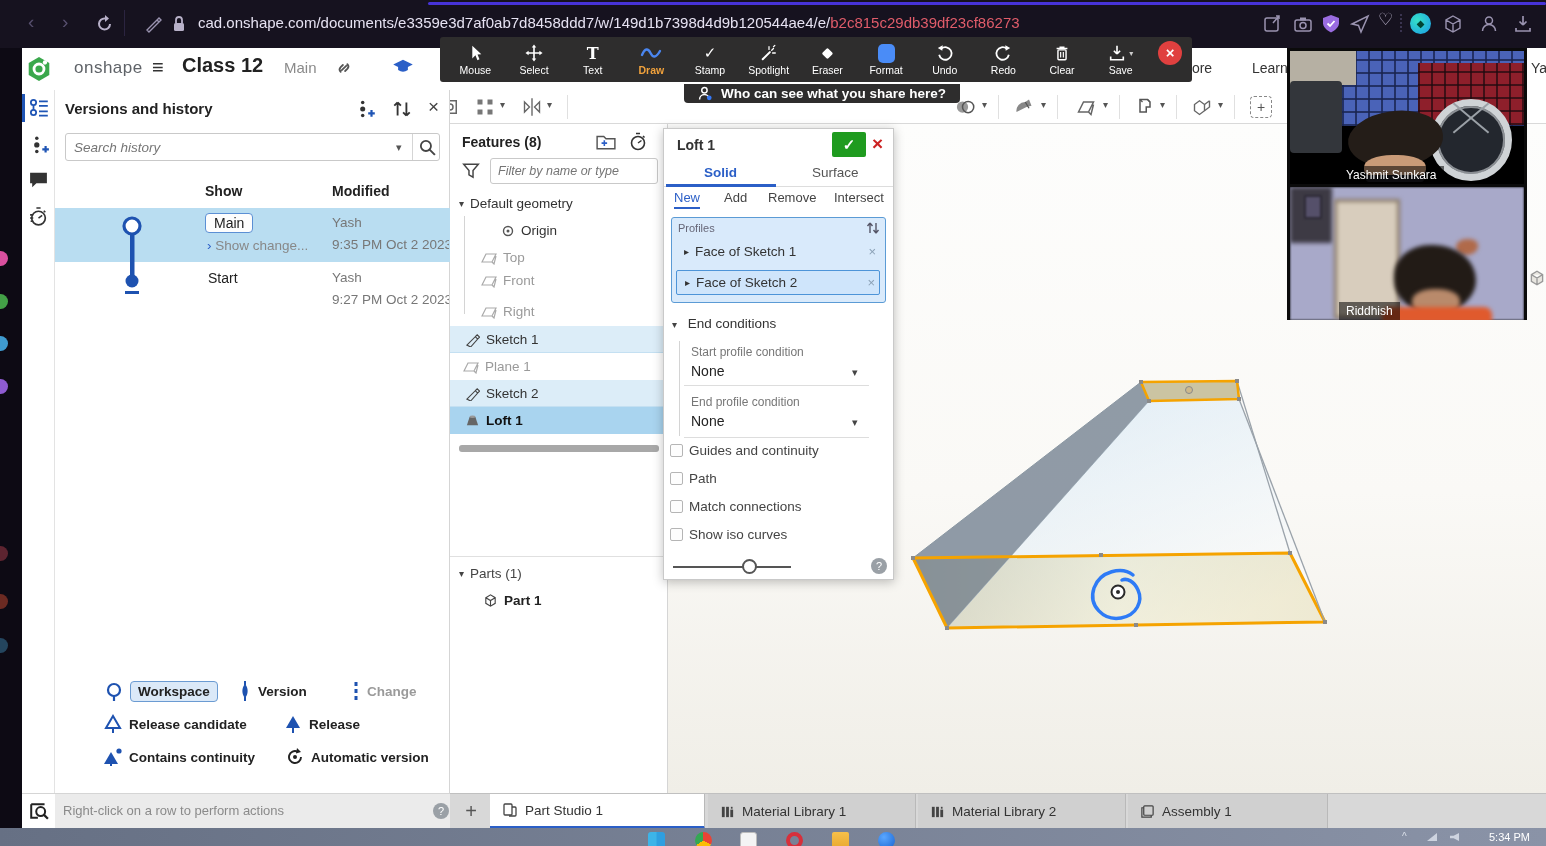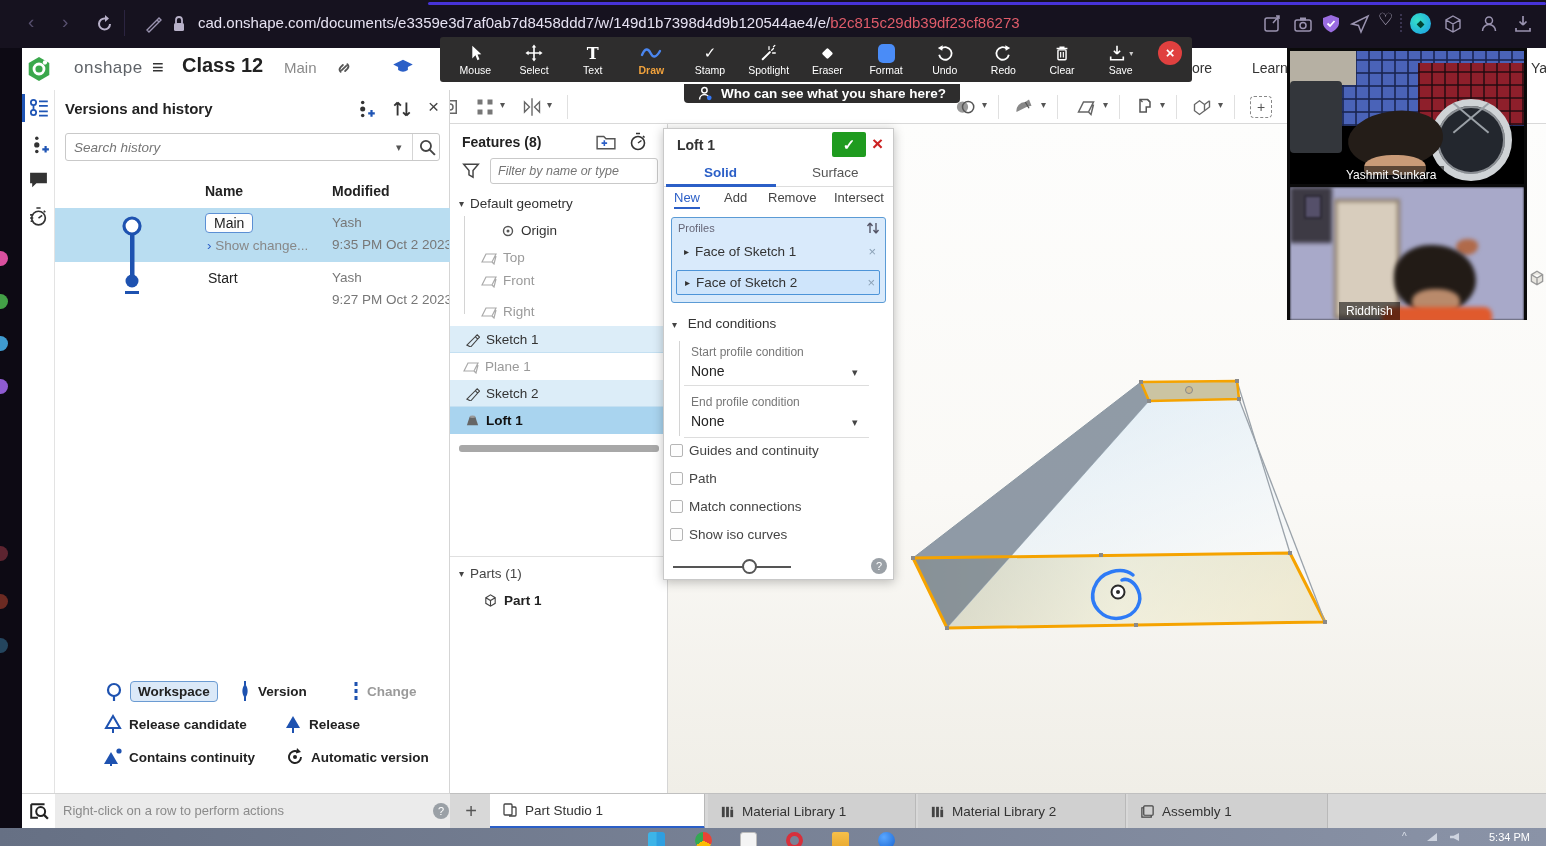--- a/index.html
+++ b/index.html
@@ -343,21 +343,21 @@
     <div class="search-box">
       <input placeholder="Search history" style="">
       <span class="abs" style="left:330px;top:7px;font-size:11px;color:#555">▾</span>
       <div class="abs" style="left:346px;top:0;width:1px;height:26px;background:#d5d5d5"></div>
       <svg class="abs" style="left:352px;top:4px;width:19px;height:19px" viewBox="0 0 18 18">
         <circle cx="7.5" cy="7.5" r="4.8" stroke="#444" stroke-width="1.7" fill="none"></circle>
           <path d="M11,11 L16,16" stroke="#444" stroke-width="1.9"></path>
       </svg>
     </div>
 
-    <span class="col-head" style="left:150px;top:93px">Name</span>
+    <span class="col-head" style="left:150px;top:93px">Show</span>
     <span class="col-head" style="left:277px;top:93px">Modified</span>
 
     <div class="hist-row sel" style="top:118px">
       <span class="main-badge">Main</span>
       <span class="row-author" style="top:7px">Yash</span>
       <span class="row-link"><span style="color:#2b5fc7">› </span><span>Show change...</span></span>
       <span class="row-date" style="top:29px">9:35 PM Oct 2 2023</span>
     </div>
     <div class="hist-row" style="top:172px">
       <span class="row-name">Start</span>

